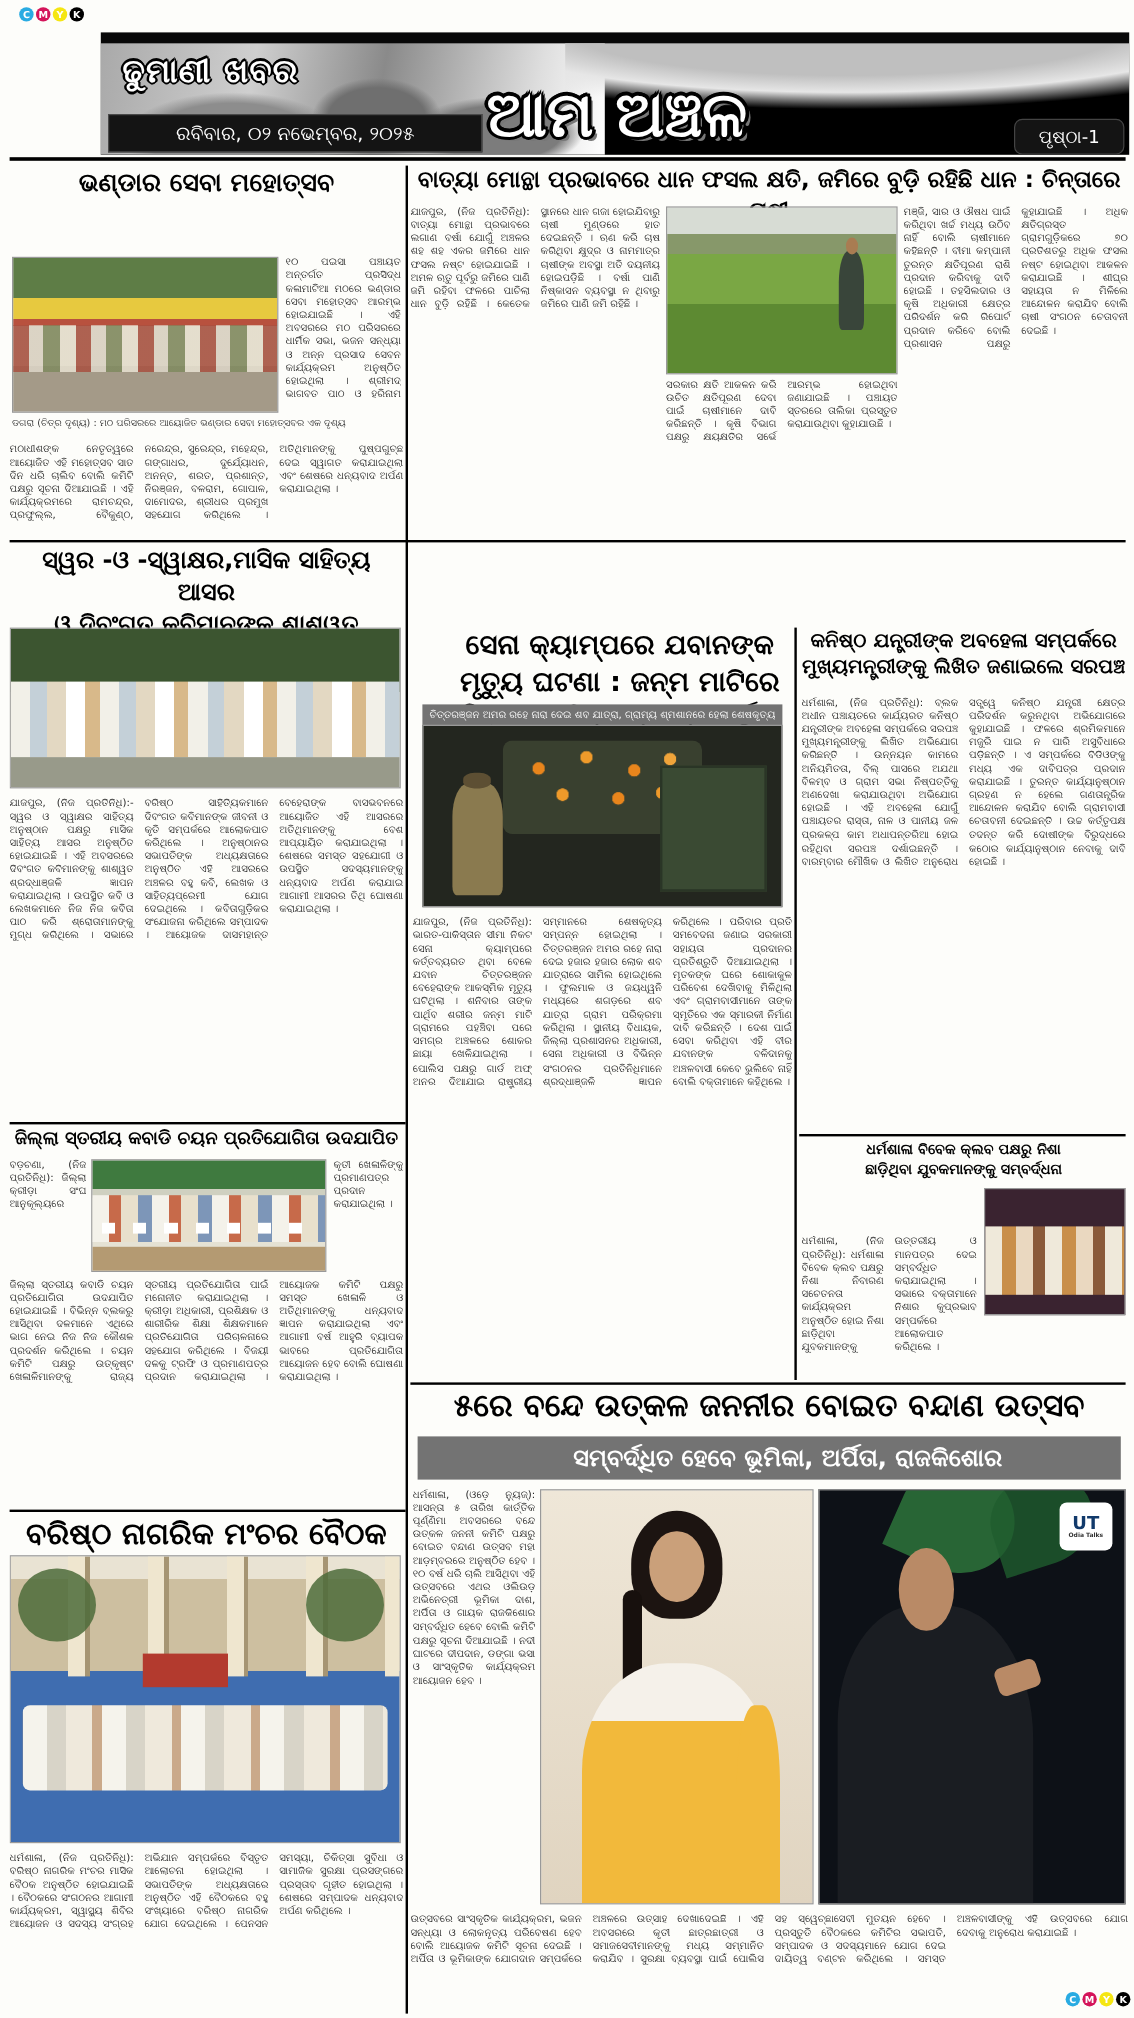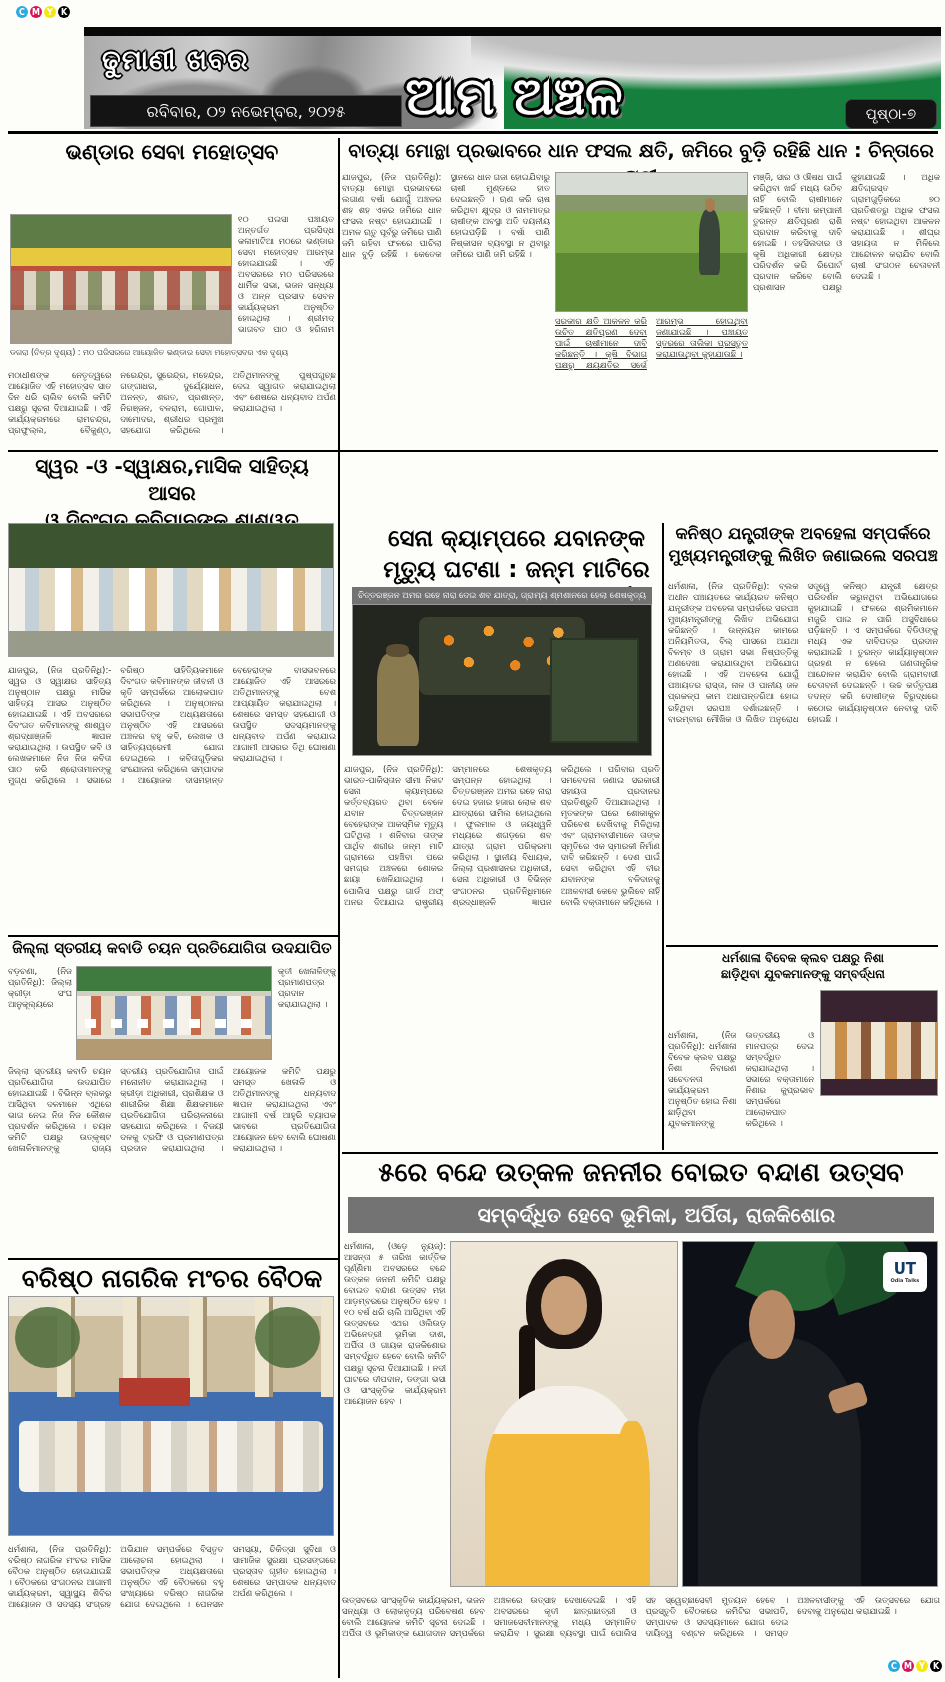--- a/index.html
+++ b/index.html
@@ -11,21 +11,21 @@
   }
   
   .cmyk { position:absolute; display:flex; gap:2px; }
   .cmyk span {
     width:12px; height:12px; border-radius:50%; font-size:8px; font-weight:bold;
     display:flex; align-items:center; justify-content:center; color:#fff;
   }
   .c-c{background:#29abe2;} .c-m{background:#d4145a;} .c-y{background:#f5e612; color:#555;} .c-k{background:#000;}
   
   .topbar { position:absolute; left:84px; top:27px; width:857px; height:9px; background:#080808; }
-  .banner { position:absolute; left:84px; top:36px; width:857px; height:93px; background:#15803d; overflow:hidden; }
+  .banner { position:absolute; left:84px; top:36px; width:857px; height:93px; background:#000000; overflow:hidden; }
   .banner-photo {
     position:absolute; left:0; top:0; width:420px; height:100%;
     background:
       radial-gradient(90px 55px at 230px 62px, #6f6f6f 0 45%, transparent 60%),
       radial-gradient(140px 60px at 110px 80px, #8d8d8d 0 50%, transparent 65%),
       radial-gradient(120px 50px at 330px 75px, #7c7c7c 0 45%, transparent 60%),
       linear-gradient(100deg, #a9a9a9 0%, #cfcfcf 30%, #8a8a8a 55%, #dedede 85%, #ffffff 100%);
   }
   .banner-swash {
     position:absolute; right:0; top:0; width:470px; height:58px;
@@ -126,21 +126,21 @@
     <span class="c-k">K</span>
   </div>
 
   <div class="topbar"></div>
   <div class="banner">
     <div class="banner-photo"></div>
     <div class="banner-swash"></div>
     <div class="masthead">ଢୁମାଣୀ ଖବର</div>
     <div class="date-badge">ରବିବାର, ୦୨ ନଭେମ୍ବର, ୨୦୨୫</div>
     <div class="section-title">ଆମ ଅଞ୍ଚଳ</div>
-    <div class="page-badge">ପୃଷ୍ଠା-୭</div>
+    <div class="page-badge">ପୃଷ୍ଠା-1</div>
   </div>
   <div class="hrule" style="left:8px; top:131px; width:930px; height:3px;"></div>
 
   <div class="vrule" style="left:338px; top:138px; width:2px; height:1540px;"></div>
   <div class="vrule" style="left:662px; top:523px; width:2px; height:627px;"></div>
   <div class="hrule" style="left:8px; top:450px; width:930px; height:2px;"></div>
   <div class="hrule" style="left:8px; top:935px; width:330px; height:2px;"></div>
   <div class="hrule" style="left:666px; top:945px; width:272px; height:2px;"></div>
   <div class="hrule" style="left:342px; top:1152px; width:596px; height:2px;"></div>
   <div class="hrule" style="left:8px; top:1258px; width:330px; height:2px;"></div>
@@ -154,21 +154,21 @@
     <div class="cap abs" style="left:2px; top:210px; width:324px; height:20px;">ଡଗରା (ଚିତ୍ର ଦୃଶ୍ୟ) : ମଠ ପରିସରରେ ଆୟୋଜିତ ଭଣ୍ଡାର ସେବା ମହୋତ୍ସବର ଏକ ଦୃଶ୍ୟ</div>
     <div class="body-txt abs" style="left:0; top:232px; width:328px; height:76px; column-count:3;">ମଠାଧୀଶଙ୍କ ନେତୃତ୍ୱରେ ଆୟୋଜିତ ଏହି ମହୋତ୍ସବ ସାତ ଦିନ ଧରି ଚାଲିବ ବୋଲି କମିଟି ପକ୍ଷରୁ ସୂଚନା ଦିଆଯାଇଛି । ଏହି କାର୍ଯ୍ୟକ୍ରମରେ ରାମଚନ୍ଦ୍ର, ପ୍ରଫୁଲ୍ଲ, ବୈକୁଣ୍ଠ, ନରେନ୍ଦ୍ର, ସୁରେନ୍ଦ୍ର, ମହେନ୍ଦ୍ର, ଗଙ୍ଗାଧର, ଦୁର୍ଯ୍ୟୋଧନ, ଅନନ୍ତ, ଶରତ, ପ୍ରଶାନ୍ତ, ନିରଞ୍ଜନ, ବଳରାମ, ଗୋପାଳ, ଦାମୋଦର, ଶ୍ରୀଧର ପ୍ରମୁଖ ସହଯୋଗ କରିଥିଲେ । ଅତିଥିମାନଙ୍କୁ ପୁଷ୍ପଗୁଚ୍ଛ ଦେଇ ସ୍ୱାଗତ କରାଯାଇଥିଲା ଏବଂ ଶେଷରେ ଧନ୍ୟବାଦ ଅର୍ପଣ କରାଯାଇଥିଲା ।</div>
   </div>
 
   <div class="art" style="left:342px; top:138px; width:598px; height:310px;">
     <div class="hl" style="font-size:19px;">ବାତ୍ୟା ମୋନ୍ଥା ପ୍ରଭାବରେ ଧାନ ଫସଲ କ୍ଷତି, ଜମିରେ ବୁଡ଼ି ରହିଛି ଧାନ : ଚିନ୍ତାରେ ଚାଷୀ</div>
     <div class="body-txt abs" style="left:0; top:34px; width:208px; height:272px; column-count:2;">ଯାଜପୁର, (ନିଜ ପ୍ରତିନିଧି): ବାତ୍ୟା ମୋନ୍ଥା ପ୍ରଭାବରେ ଲଗାଣ ବର୍ଷା ଯୋଗୁଁ ଅଞ୍ଚଳର ଶହ ଶହ ଏକର ଜମିରେ ଧାନ ଫସଲ ନଷ୍ଟ ହୋଇଯାଇଛି । ଅମଳ ଋତୁ ପୂର୍ବରୁ ଜମିରେ ପାଣି ଜମି ରହିବା ଫଳରେ ପାଚିଲା ଧାନ ବୁଡ଼ି ରହିଛି । କେତେକ ସ୍ଥାନରେ ଧାନ ଗଜା ହୋଇଯିବାରୁ ଚାଷୀ ମୁଣ୍ଡରେ ହାତ ଦେଇଛନ୍ତି । ଋଣ କରି ଚାଷ କରିଥିବା କ୍ଷୁଦ୍ର ଓ ନାମମାତ୍ର ଚାଷୀଙ୍କ ଅବସ୍ଥା ଅତି ଦୟନୀୟ ହୋଇପଡ଼ିଛି । ବର୍ଷା ପାଣି ନିଷ୍କାସନ ବ୍ୟବସ୍ଥା ନ ଥିବାରୁ ଜମିରେ ପାଣି ଜମି ରହିଛି ।</div>
     <div class="photo ph-paddy" style="left:213px; top:34px; width:193px; height:140px;">
       <div class="farmer"></div>
     </div>
-    <div class="body-txt abs" style="left:213px; top:178px; width:193px; height:128px; column-count:2;text-decoration:underline;">ସରକାର କ୍ଷତି ଆକଳନ କରି ଉଚିତ କ୍ଷତିପୂରଣ ଦେବା ପାଇଁ ଚାଷୀମାନେ ଦାବି କରିଛନ୍ତି । କୃଷି ବିଭାଗ ପକ୍ଷରୁ କ୍ଷୟକ୍ଷତିର ସର୍ଭେ ଆରମ୍ଭ ହୋଇଥିବା ଜଣାଯାଇଛି । ପଞ୍ଚାୟତ ସ୍ତରରେ ତାଲିକା ପ୍ରସ୍ତୁତ କରାଯାଉଥିବା କୁହାଯାଉଛି ।</div>
+    <div class="body-txt abs" style="left:213px; top:178px; width:193px; height:128px; column-count:2;">ସରକାର କ୍ଷତି ଆକଳନ କରି ଉଚିତ କ୍ଷତିପୂରଣ ଦେବା ପାଇଁ ଚାଷୀମାନେ ଦାବି କରିଛନ୍ତି । କୃଷି ବିଭାଗ ପକ୍ଷରୁ କ୍ଷୟକ୍ଷତିର ସର୍ଭେ ଆରମ୍ଭ ହୋଇଥିବା ଜଣାଯାଇଛି । ପଞ୍ଚାୟତ ସ୍ତରରେ ତାଲିକା ପ୍ରସ୍ତୁତ କରାଯାଉଥିବା କୁହାଯାଉଛି ।</div>
     <div class="body-txt abs" style="left:411px; top:34px; width:187px; height:272px; column-count:2;">ମଞ୍ଜି, ସାର ଓ ଔଷଧ ପାଇଁ କରିଥିବା ଖର୍ଚ୍ଚ ମଧ୍ୟ ଉଠିବ ନାହିଁ ବୋଲି ଚାଷୀମାନେ କହିଛନ୍ତି । ବୀମା କମ୍ପାନୀ ତୁରନ୍ତ କ୍ଷତିପୂରଣ ରାଶି ପ୍ରଦାନ କରିବାକୁ ଦାବି ହୋଇଛି । ତହସିଲଦାର ଓ କୃଷି ଅଧିକାରୀ କ୍ଷେତ୍ର ପରିଦର୍ଶନ କରି ରିପୋର୍ଟ ପ୍ରଦାନ କରିବେ ବୋଲି ପ୍ରଶାସନ ପକ୍ଷରୁ କୁହାଯାଇଛି । ଅଧିକ କ୍ଷତିଗ୍ରସ୍ତ ଗ୍ରାମଗୁଡ଼ିକରେ ୭୦ ପ୍ରତିଶତରୁ ଅଧିକ ଫସଲ ନଷ୍ଟ ହୋଇଥିବା ଆକଳନ କରାଯାଇଛି । ଶୀଘ୍ର ସହାୟତା ନ ମିଳିଲେ ଆନ୍ଦୋଳନ କରାଯିବ ବୋଲି ଚାଷୀ ସଂଗଠନ ଚେତାବନୀ ଦେଇଛି ।</div>
   </div>
 
   <div class="art" style="left:8px; top:453px; width:328px; height:480px;">
     <div class="hl" style="font-size:20px;">ସ୍ୱର -ଓ -ସ୍ୱାକ୍ଷର,ମାସିକ ସାହିତ୍ୟ ଆସର</div>
     <div class="hl" style="font-size:20px;">ଓ ଦିବଂଗତ କବିମାନଙ୍କୁ ଶାଶ୍ୱତ ଶ୍ରଦ୍ଧାଞ୍ଜଳି</div>
     <div class="photo ph-poets" style="left:0; top:70px; width:326px; height:134px;">
       <div class="row"></div>
       <div class="ground"></div>
     </div>

